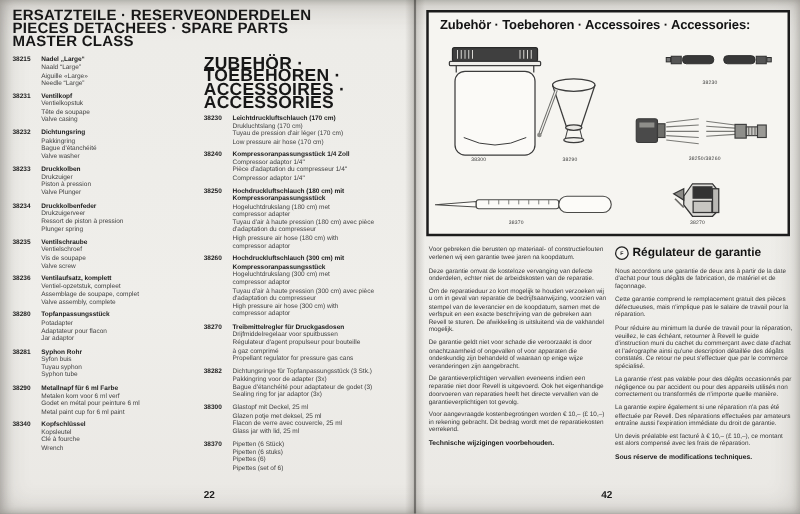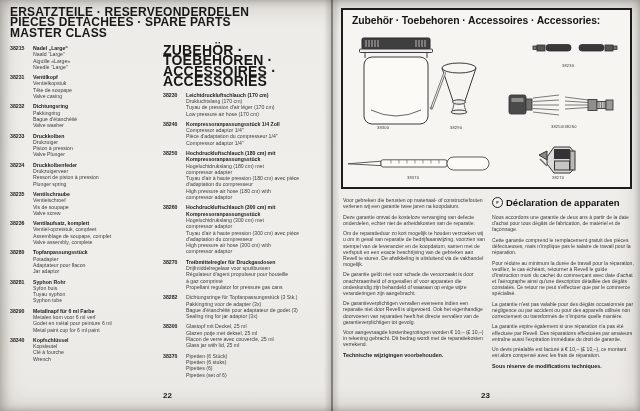--- a/index.html
+++ b/index.html
@@ -398,29 +398,29 @@
         <p>De garantie geldt niet voor schade die veroorzaakt is door onachtzaamheid of ongevallen of voor apparaten die ondeskundig zijn behandeld of waaraan op enige wijze veranderingen zijn aangebracht.</p>
         <p>De garantieverplichtigen vervallen eveneens indien een reparatie niet door Revell is uitgevoerd. Ook het eigenhandige doorvoeren van reparaties heeft het directe vervallen van de garantieverplichtigen tot gevolg.</p>
         <p>Voor aangevraagde kostenbegrotingen worden € 10,– (£ 10,–) in rekening gebracht. Dit bedrag wordt met de reparatiekosten verrekend.</p>
       </div>
     <div class="w-note">Technische wijzigingen voorbehouden.</div>
   </div>
 
   <div id="fr-col" class="warranty">
     <div class="w-head">
       <span class="w-badge">F</span>
-      <span class="w-title">Déclaration de apparaten</span>
+      <span class="w-title">Régulateur de garantie</span>
     </div>
     <div>
 
     <p>Nous accordons une garantie de deux ans à partir de la date d'achat pour tous dégâts de fabrication, de matériel et de façonnage.</p>
         <p>Cette garantie comprend le remplacement gratuit des pièces défectueuses, mais n'implique pas le salaire de travail pour la réparation.</p>
         <p>Pour réduire au minimum la durée de travail pour la réparation, veuillez, le cas échéant, retourner à Revell le guide d'instruction muni du cachet du commerçant avec date d'achat et l'aérographe ainsi qu'une description détaillée des dégâts constatés. Ce retour ne peut s'effectuer que par le commerce spécialisé.</p>
         <p>La garantie n'est pas valable pour des dégâts occasionnés par négligence ou par accident ou pour des appareils utilisés non correctement ou transformés de n'importe quelle manière.</p>
         <p>La garantie expire également si une réparation n'a pas été effectuée par Revell. Des réparations effectuées par amateurs entraîne aussi l'expiration immédiate du droit de garantie.</p>
         <p>Un devis préalable est facturé à € 10,– (£ 10,–), ce montant est alors compensé avec les frais de réparation.</p>
       </div>
     <div class="w-note">Sous réserve de modifications techniques.</div>
   </div>
 
-  <div id="pagenum-23" class="pagenum">23</div>
+  <div id="pagenum-23" class="pagenum">42</div>
 
 </div>
 
 </body></html>

